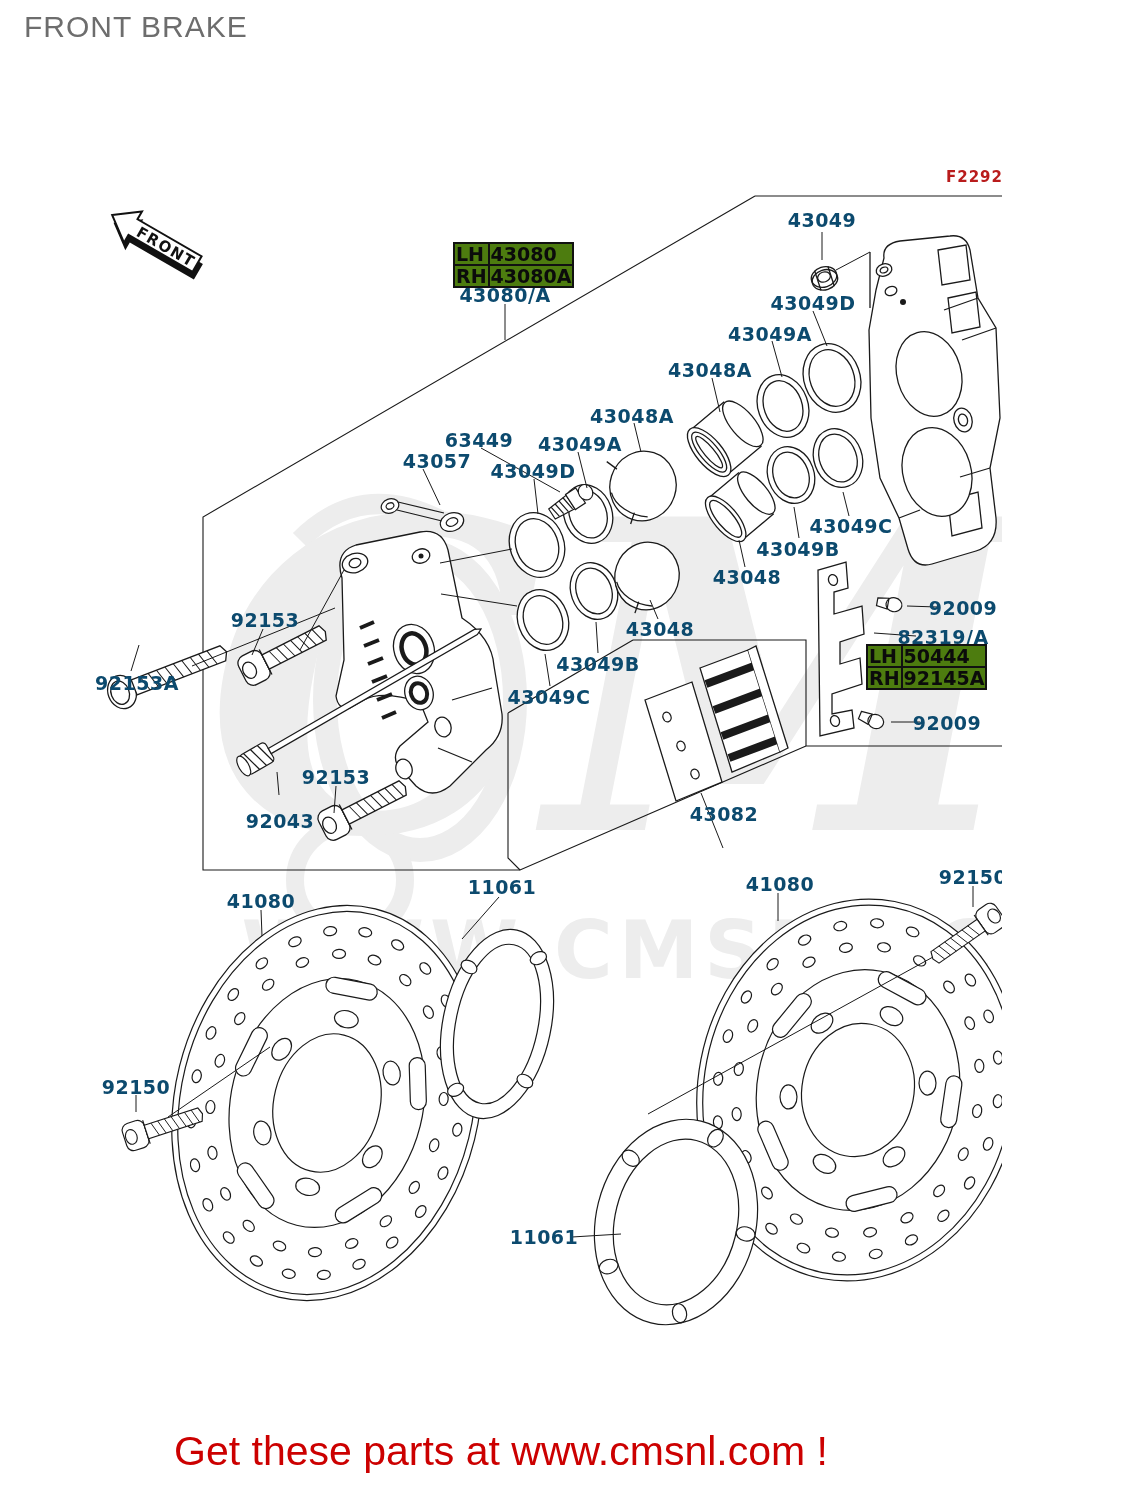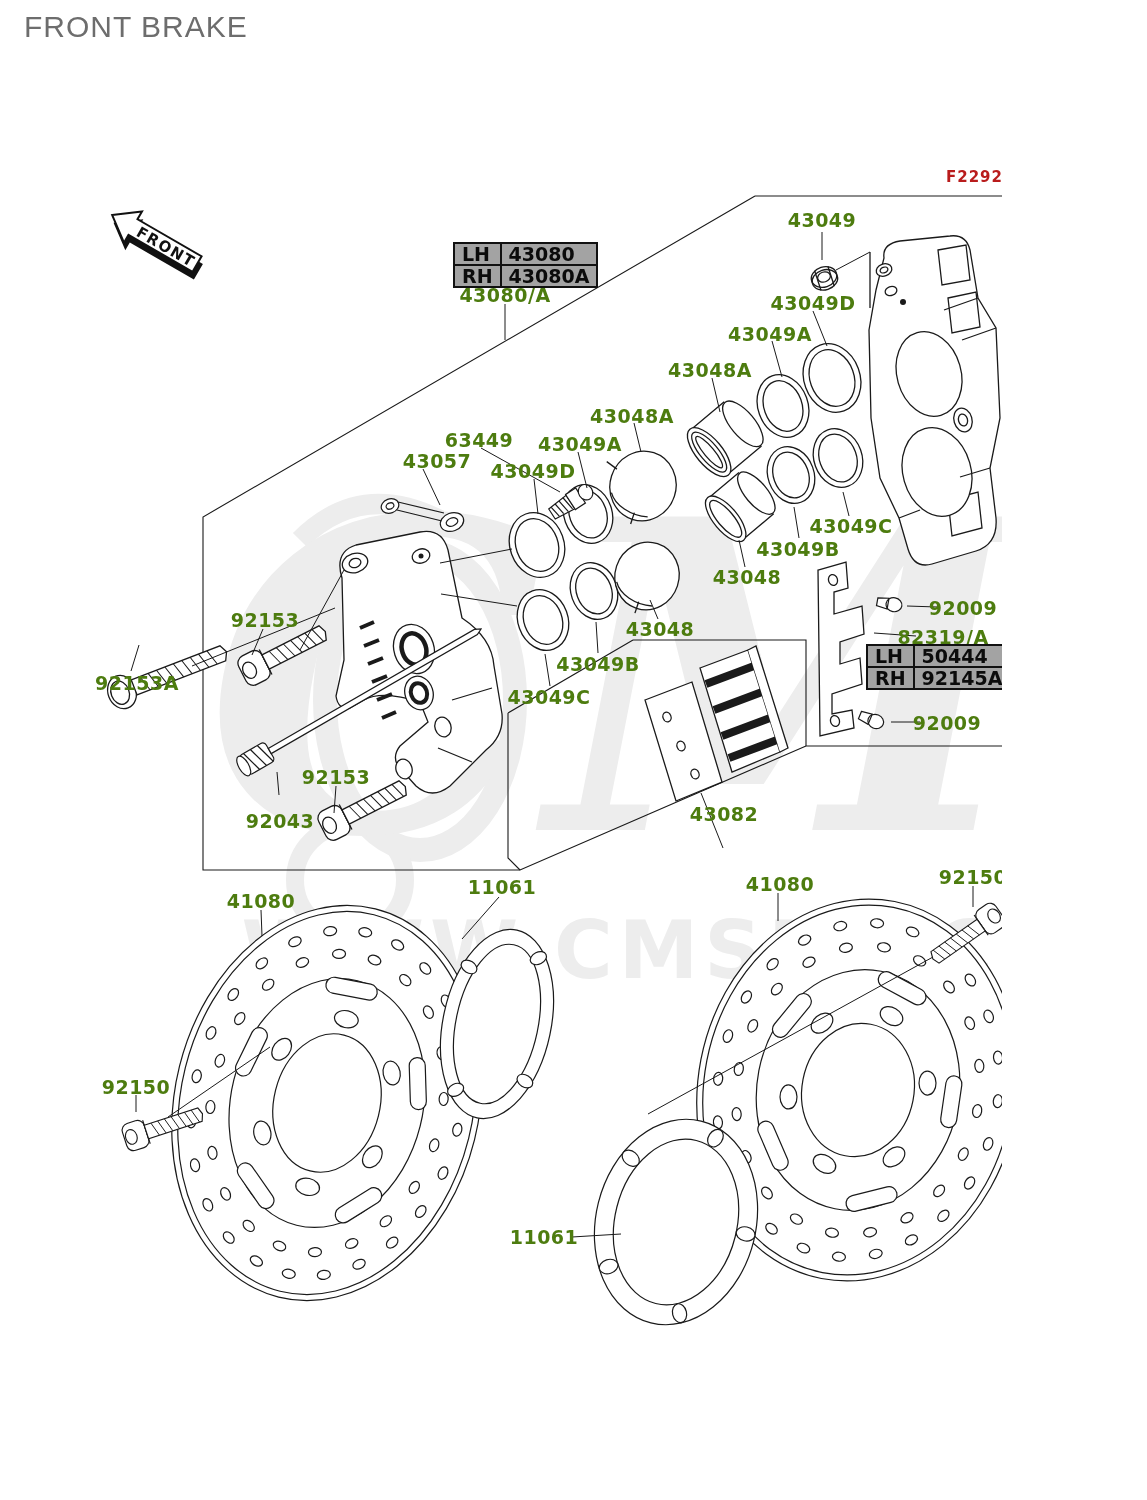--- a/index.html
+++ b/index.html
@@ -3,24 +3,24 @@
 <meta charset="utf-8">
 <style>
   html,body{margin:0;padding:0;background:#fff;}
   .stage{position:relative;width:1002px;height:1500px;background:#fff;overflow:hidden;
          font-family:"DejaVu Sans",sans-serif;}
   .title{position:absolute;left:24px;top:10px;font:400 30px "Liberation Sans",sans-serif;
          color:#6d6d6d;letter-spacing:1px;white-space:nowrap;}
   .figcode{position:absolute;left:946px;top:168px;font:700 15px "DejaVu Sans",sans-serif;
          color:#b91c1c;letter-spacing:1px;}
   .plabel{position:absolute;transform:translateX(-50%);font:700 19px "DejaVu Sans",sans-serif;
-         letter-spacing:.5px;color:#4d7c0f;white-space:nowrap;line-height:22px;}
+         letter-spacing:.5px;color:#0c4a6e;white-space:nowrap;line-height:22px;}
   .ptable{position:absolute;border-collapse:collapse;background:#fff;}
-  .ptable td{border:2.5px solid #111;padding:0 7px;font:700 19px "DejaVu Sans",sans-serif;
-         line-height:20px;color:#0b0b0b;background:#a3a3a3;white-space:nowrap;margin-top:36px;}
+  .ptable td{border:2.5px solid #111;padding:0 1px;font:700 19px "DejaVu Sans",sans-serif;
+         line-height:20px;color:#0b0b0b;background:#4d7c0f;white-space:nowrap;margin-top:36px;}
   .footer{position:absolute;left:0;right:0;top:1428px;text-align:center;
          font:400 41px "Liberation Sans",sans-serif;color:#cc0000;white-space:nowrap;}
   svg{position:absolute;left:0;top:0;}
   svg text.wm1{font-family:"DejaVu Serif",serif;font-style:italic;font-weight:700;}
   svg text.wm2{font-family:"DejaVu Sans",sans-serif;font-weight:700;letter-spacing:6px;}
   svg text.fr{font-family:"DejaVu Sans",sans-serif;font-weight:700;letter-spacing:1.5px;}
 </style>
 </head>
 <body>
 
@@ -458,13 +458,14 @@
       <td>LH</td>
       <td>50444</td>
     </tr>
     <tr>
       <td>RH</td>
       <td>92145A</td>
     </tr>
   </tbody>
     </table>
 
+  <div class="footer">Get these parts at www.cmsnl.com !</div>
 </div>
 
 </body></html>

